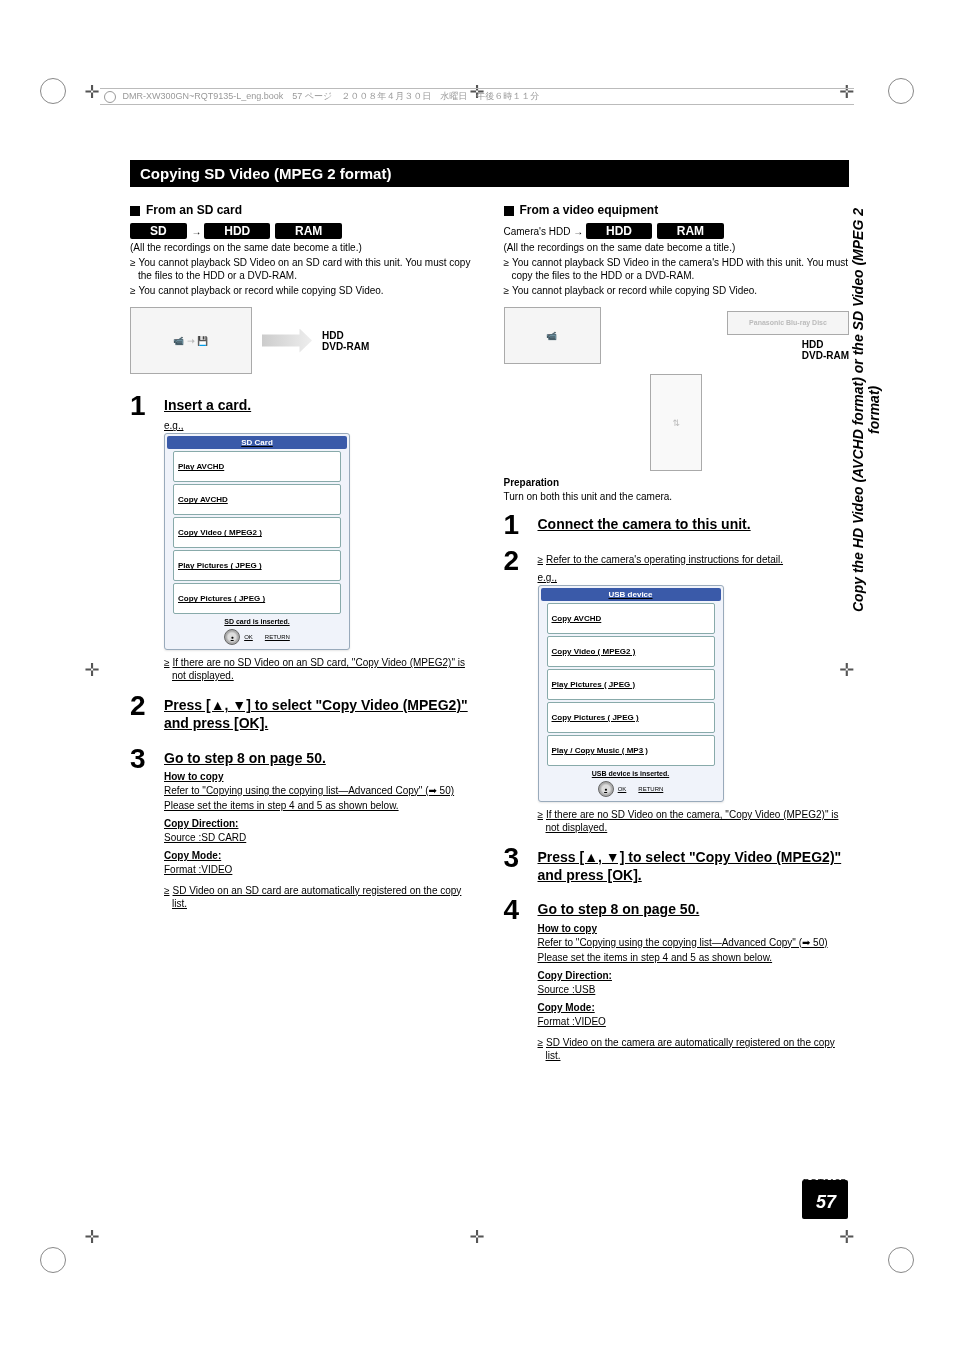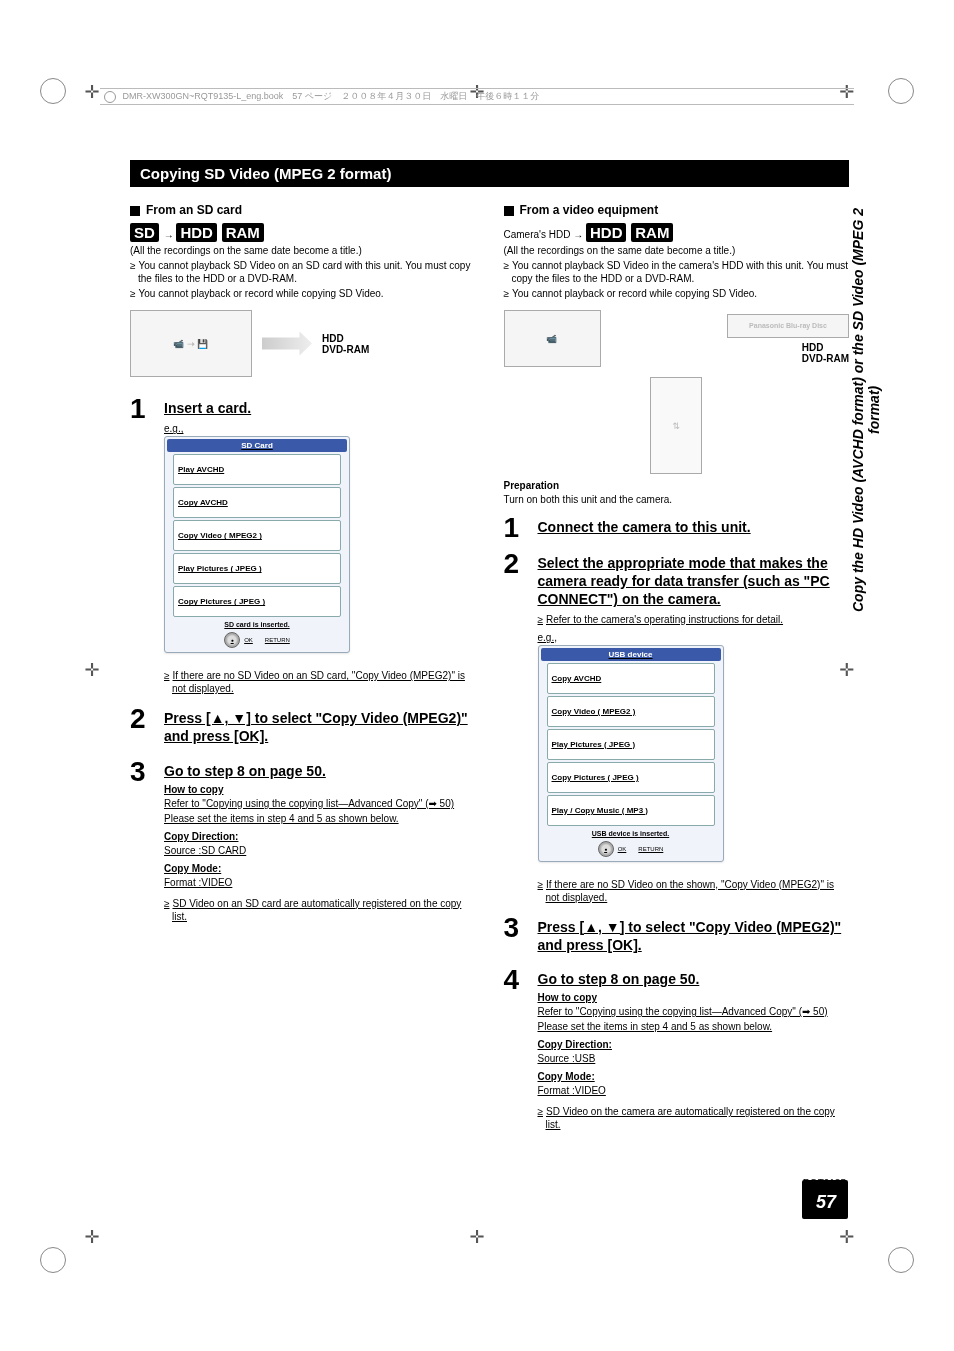--- a/index.html
+++ b/index.html
@@ -105,23 +105,23 @@
 
   .badges {
     font-size: 10px;
     margin-bottom: 2px;
   }
   .badge {
     display: inline-block;
     background: #000;
     color: #fff;
     font-weight: bold;
-    padding: 1px 4px;
+    padding: 1px 20px;
     margin-right: 2px;
-    font-size: 15px;
+    font-size: 12px;
     border-radius: 2px;
   }
   .arrow { font-size: 10px; }
 
   .small {
     font-size: 10px;
     line-height: 1.3;
     margin: 2px 0;
   }
   .bullet {
@@ -191,21 +191,21 @@
     font-size: 10px;
     margin: 6px 0 2px 0;
   }
 
   .menu-box {
     width: 180px;
     background: #f0f3fa;
     border: 1px solid #9ab;
     border-radius: 3px;
     padding: 2px;
-    margin-bottom: 16px;
+    margin-bottom: 6px;
     box-shadow: 0 1px 2px rgba(0,0,0,0.1);
   }
   .menu-title {
     background: #3a5aa9;
     color: #fff;
     font-size: 8px;
     font-weight: bold;
     text-align: center;
     padding: 2px 0;
     border-radius: 2px;
@@ -456,38 +456,37 @@
         <div class="step">
           <div class="step-num">1</div>
           <div class="step-body">
             <div class="step-title">Connect the camera to this unit.</div>
           </div>
         </div>
 
         <div class="step">
           <div class="step-num">2</div>
           <div class="step-body">
-            <div class="step-title">Select the appropriate mode that makes the camera ready for data transfer (such as "PC CONNECT") on the camera.</div>
             <div class="bullet">Refer to the camera's operating instructions for detail.</div>
             <div class="eg">e.g.,</div>
             <div class="menu-box">
               <div class="menu-title">USB device</div>
               <div class="menu-item">Copy AVCHD</div>
               <div class="menu-item">Copy Video ( MPEG2 )</div>
               <div class="menu-item">Play Pictures ( JPEG )</div>
               <div class="menu-item">Copy Pictures ( JPEG )</div>
               <div class="menu-item">Play / Copy Music ( MP3 )</div>
               <div class="menu-status">USB device is inserted.</div>
               <div class="menu-ctrl">
                 <div class="menu-ctrl-wheel">●</div>
                 <span>OK</span>
                 <span style="margin-left:8px;">RETURN</span>
               </div>
             </div>
-            <div class="bullet">If there are no SD Video on the shown, "Copy Video (MPEG2)" is not displayed.</div>
+            <div class="bullet">If there are no SD Video on the camera, "Copy Video (MPEG2)" is not displayed.</div>
           </div>
         </div>
 
         <div class="step">
           <div class="step-num">3</div>
           <div class="step-body">
             <div class="step-title">Press [▲, ▼] to select "Copy Video (MPEG2)" and press [OK].</div>
           </div>
         </div>
 

